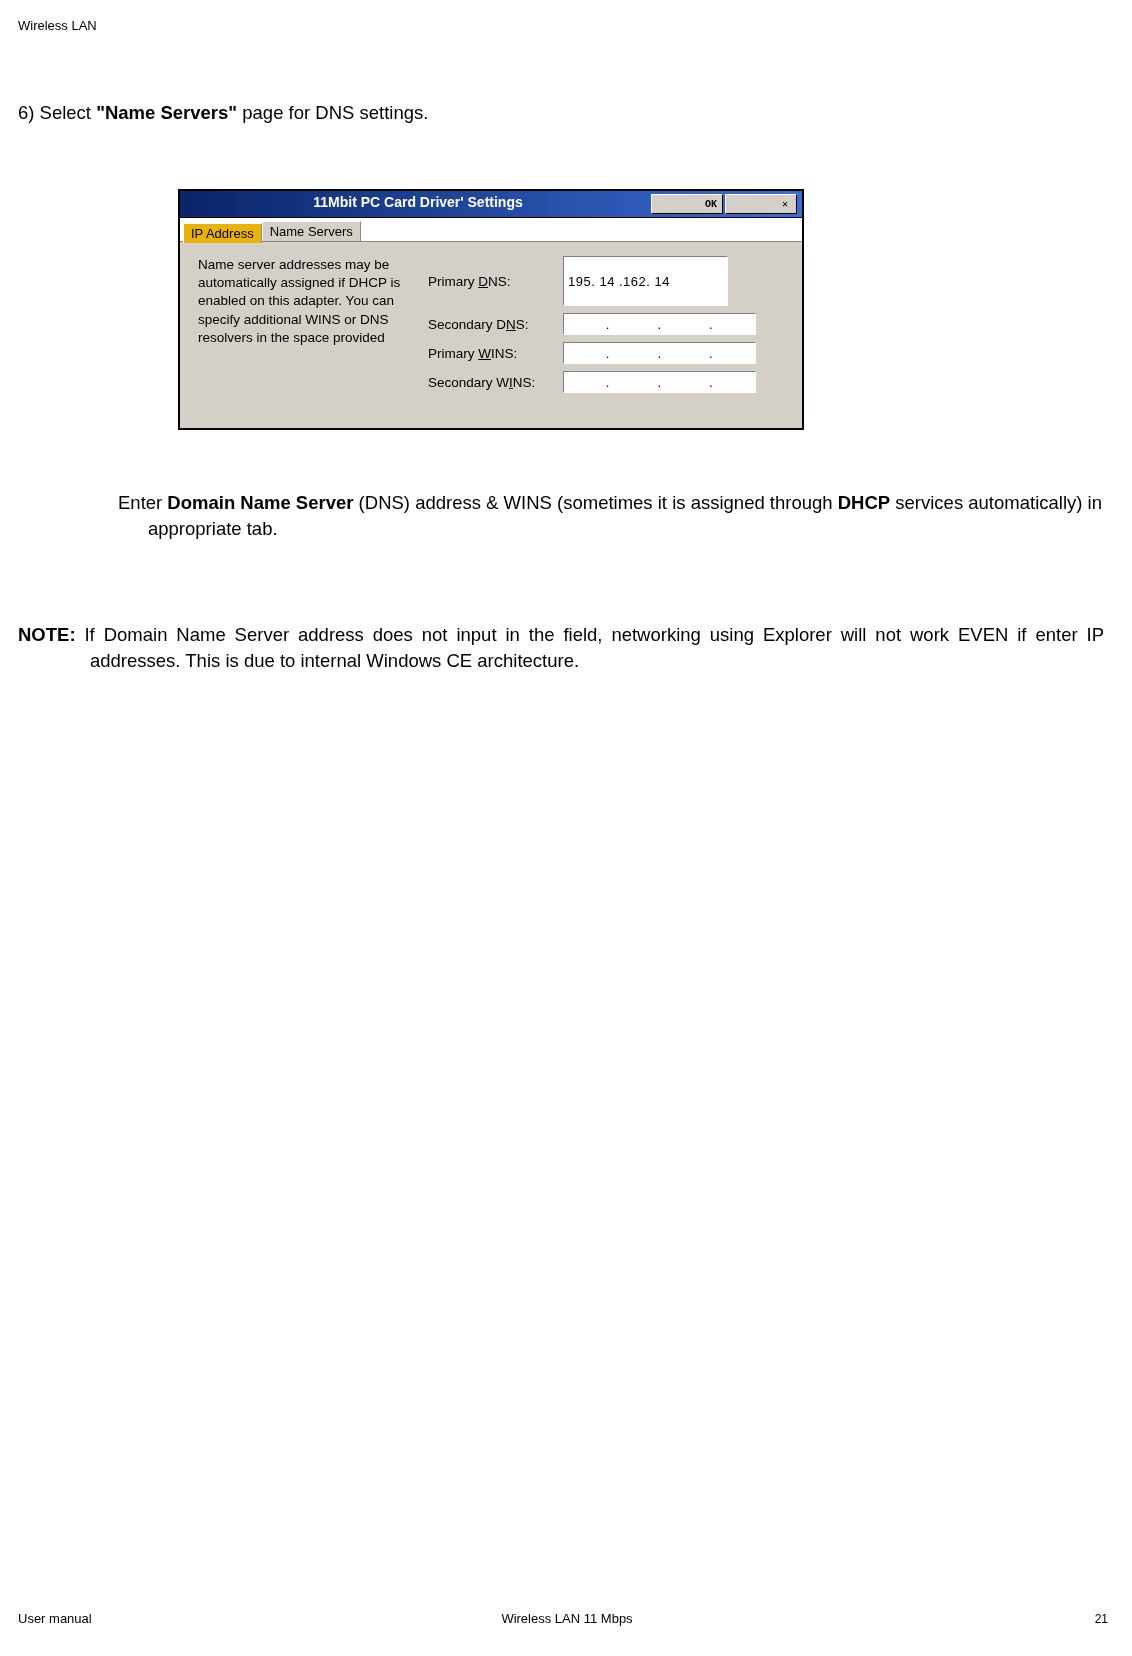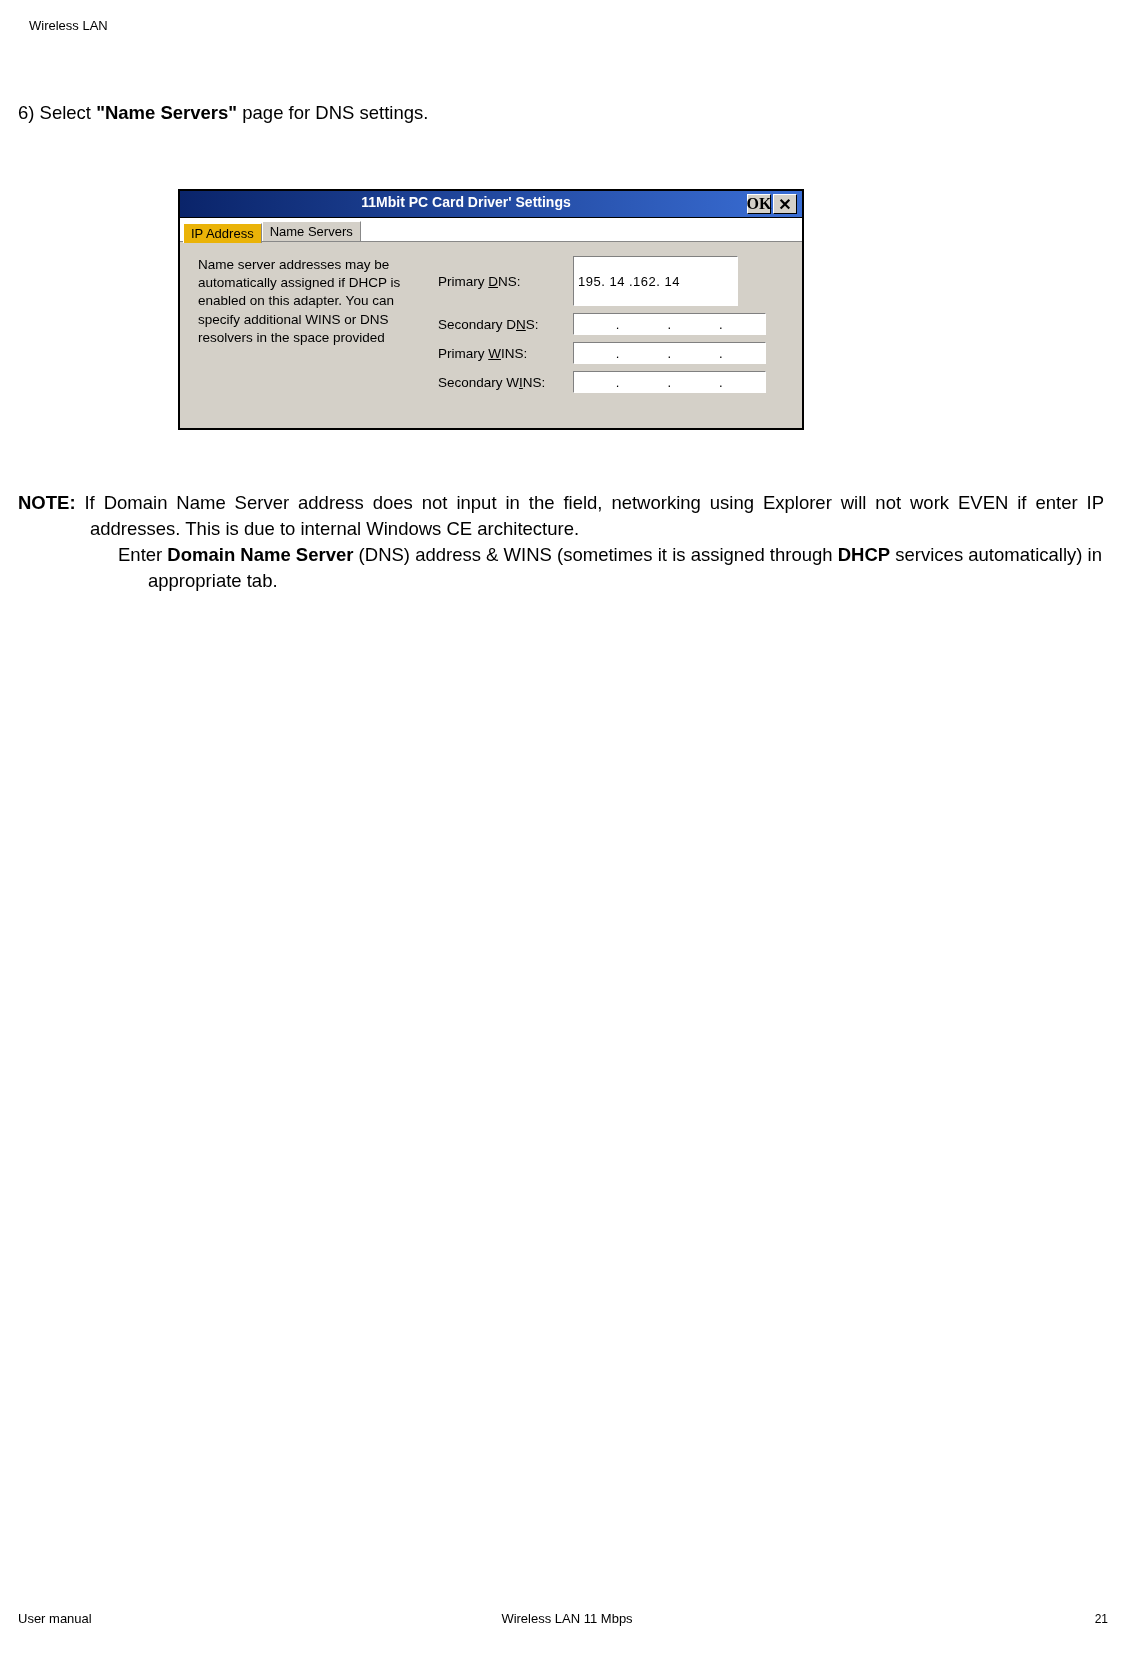--- a/index.html
+++ b/index.html
@@ -10,21 +10,20 @@
     width: 1132px;
     height: 1656px;
     position: relative;
   }
   .page-header {
     position: absolute;
     top: 18px;
     left: 18px;
     font-size: 13px;
     color: #000;
-    margin-left: 11px;
   }
   .content {
     position: absolute;
     top: 102px;
     left: 18px;
     right: 18px;
   }
   .line1 {
     font-size: 18.5px;
     color: #000;
@@ -53,27 +52,28 @@
   }
   .titlebar-title { flex: 1; text-align: center; }
   .titlebar-btns { display: flex; gap: 2px; }
   .titlebar-btn {
     background: #d4d0c8;
     border: 1px solid #000;
     border-top-color:#fff;
     border-left-color:#fff;
     width: 22px;
     height: 18px;
-    font-size: 16px;
+    font-size: 10px;
     font-weight: bold;
     color: #000;
     display: flex;
     align-items: center;
     justify-content: center;
-    font-family: Liberation Serif, serif;
+    font-family: Liberation Mono, monospace;
+    padding-left: 48px;
   }
   .tabbar {
     background: #fff;
     padding: 3px 3px 0 3px;
     display: flex;
     gap: 0;
     border-bottom: 1px solid #888;
   }
   .tab {
     background: #d4d0c8;
@@ -91,21 +91,20 @@
     background:#eab308;
   }
   .tab.active {
     background:#d4d0c8;
     z-index:2;
   }
   .panel {
     display: flex;
     padding: 14px 18px 28px 18px;
     background: #d4d0c8;
-    gap: 10px;
   }
   .panel-left {
     width: 210px;
     font-size: 13.5px;
     color: #000;
     line-height: 1.35;
     margin-right: 20px;
   }
   .panel-right {
     flex: 1;
@@ -246,28 +245,28 @@
                 <span class="ip-dot">.</span>
                 <span class="ip-dot">.</span>
               </div>
           </div>
 
         </div>
       </div>
     </div>
   </div>
 
-  <div class="para para-note">
-    <span class="bold">NOTE:</span><span> If Domain Name Server address does not input in the field, networking using Explorer will not work EVEN if enter IP addresses. This is due to internal Windows CE architecture.</span>
-  </div>
-
   <div class="para para-enter">
     <span class="first-line-indent">
       <span>Enter </span><span class="bold">Domain Name Server</span><span>  (DNS) address &amp; WINS (sometimes it is assigned through </span><span class="bold">DHCP</span><span> services automatically) in appropriate tab.</span>
     </span>
+  </div>
+
+  <div class="para para-note">
+    <span class="bold">NOTE:</span><span> If Domain Name Server address does not input in the field, networking using Explorer will not work EVEN if enter IP addresses. This is due to internal Windows CE architecture.</span>
   </div>
 
 </div>
 
 <div class="footer">
   <span>User manual</span>
   <span class="footer-center">Wireless LAN 11 Mbps</span>
   <span class="footer-right">21</span>
 </div>
 

